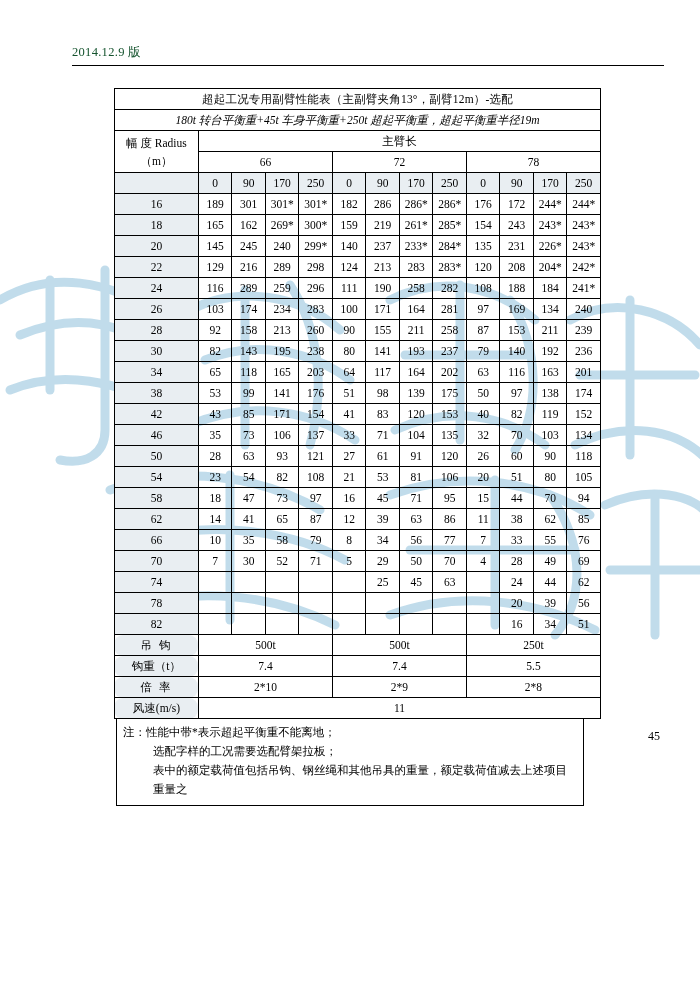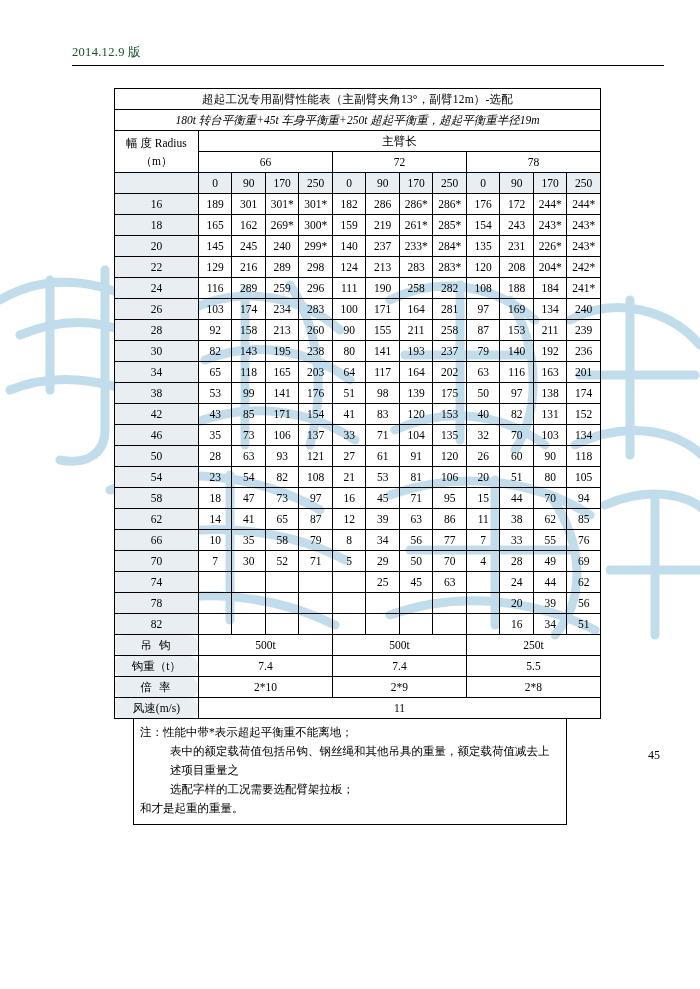--- a/index.html
+++ b/index.html
@@ -102,21 +102,21 @@
   }
   .botlabel.tight { letter-spacing: 0; }
 
   
   .notes {
     margin: 0;
     display: flex;
     justify-content: center;
   }
   .notes-inner {
-    width: 434px;
+    width: 468px;
     border: 1px solid #000;
     border-top: none;
     box-sizing: border-box;
     padding: 4px 6px 6px 6px;
     font-size: 11.5px;
     line-height: 19px;
   }
   .notes-inner div { white-space: pre-wrap; }
   .ind { padding-left: 30px; }
 
@@ -391,21 +391,21 @@
             <td>43</td>
             <td>85</td>
             <td>171</td>
             <td>154</td>
             <td>41</td>
             <td>83</td>
             <td>120</td>
             <td>153</td>
             <td>40</td>
             <td>82</td>
-            <td>131</td>
+            <td>119</td>
             <td>152</td>
           </tr>
         <tr class="datarow">
             <td class="r-cell shade">46</td>
             <td>35</td>
             <td>73</td>
             <td>106</td>
             <td>137</td>
             <td>33</td>
             <td>71</td>
@@ -574,21 +574,20 @@
           <td class="botlabel tight shade">风速(m/s)</td>
           <td colspan="12">11</td>
         </tr>
       </tbody>
     </table>
   </div>
 
   <div class="notes">
     <div class="notes-inner">
       <div>注：性能中带*表示超起平衡重不能离地；</div>
+      <div class="ind">选配字样的工况需要选配臂架拉板；</div>
       <div class="ind">表中的额定载荷值包括吊钩、钢丝绳和其他吊具的重量，额定载荷值减去上述项目重量之</div>
-      <div class="ind">选配字样的工况需要选配臂架拉板；</div>
-      <div>和才是起重的重量。</div>
     </div>
   </div>
 
   <div class="pagenum">45</div>
 
 </div>
 
 </body></html>

